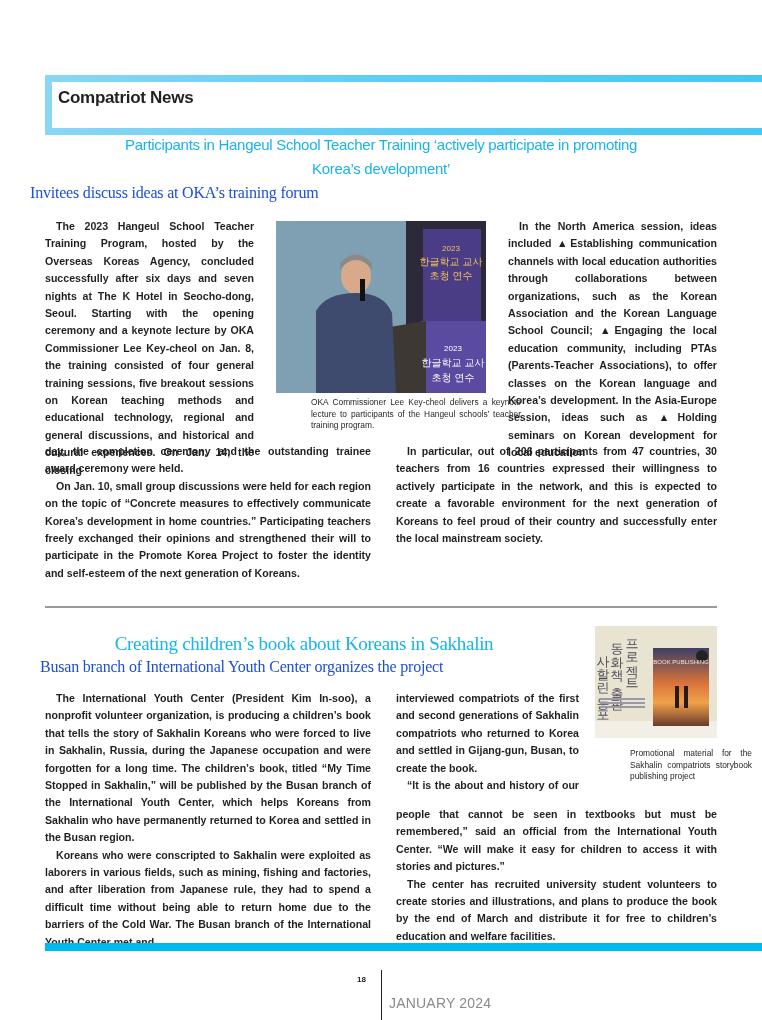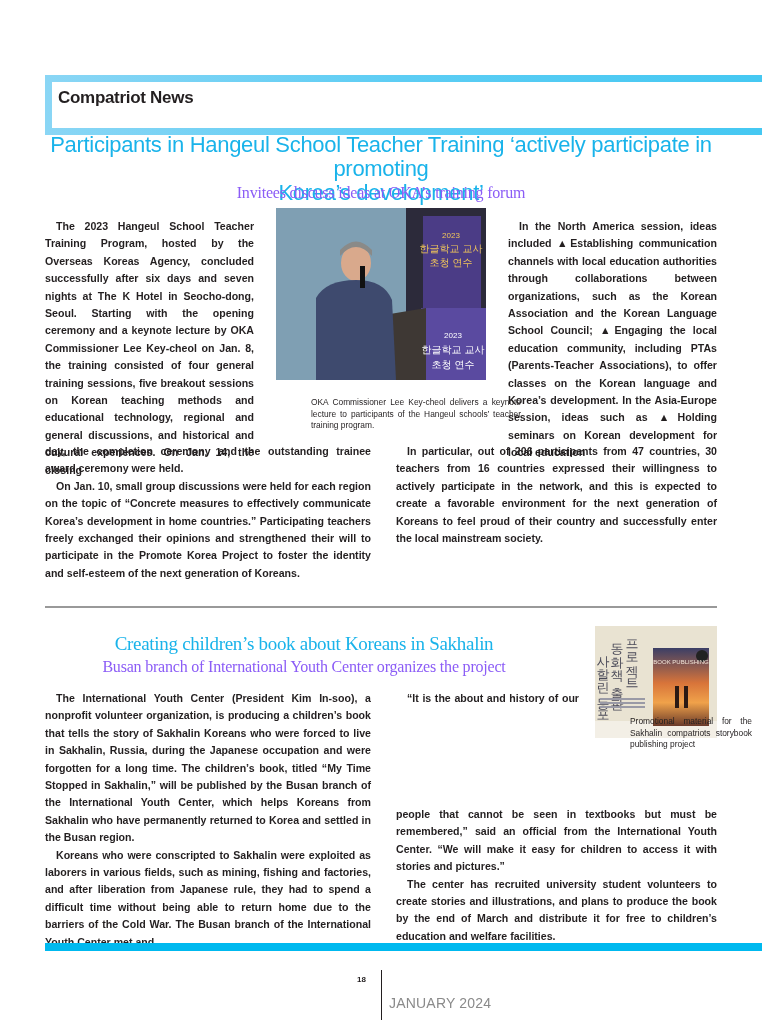--- a/index.html
+++ b/index.html
@@ -1,22 +1,22 @@
 <!DOCTYPE html>
 <html><head>
 <meta charset="utf-8">
 <style>
   html, body { margin:0; padding:0; background:#fff; }
   body { width:762px; height:1020px; position:relative; overflow:hidden; font-family:"Liberation Sans", sans-serif; color:#231f20; }
   .header-box { position:absolute; left:45px; top:45px; width:717px; height:60px; box-sizing:border-box;
     background:linear-gradient(90deg,#8ad6f5 0%,#5ccdf4 50%,#45c8f2 100%);margin-top:30px; }
   .header-inner { position:absolute; left:7px; top:7px; right:0; bottom:7px; background:#fff; }
   .section-label { position:absolute; left:6px; top:6px; font-size:17px; font-weight:bold; letter-spacing:-0.3px; color:#231f20; }
-  .headline { position:absolute; color:#19b3ea; font-size:22px; text-align:center; line-height:24px; letter-spacing:-0.3px; }
-  .subhead { position:absolute; font-family:"Liberation Serif", serif; font-size:16px; text-align:center; color:#8b5cf6; letter-spacing:-0.2px; }
+  .headline { position:absolute; color:#19b3ea; font-size:15px; text-align:center; line-height:24px; letter-spacing:-0.3px; }
+  .subhead { position:absolute; font-family:"Liberation Serif", serif; font-size:16px; text-align:left; color:#1d4ed8; letter-spacing:-0.2px; }
   .body-text { position:absolute; font-size:10.6px; line-height:17.4px; color:#231f20; text-align:justify; }
   .body-text p { margin:0; text-indent:11px;font-weight:bold; }
   .caption { position:absolute; font-size:8.4px; line-height:11.5px; color:#231f20; text-align:justify;margin-left:35px; }
   .photo { position:absolute; overflow:hidden; }
   .divider-gray { position:absolute; left:45px; top:606px; width:672px; height:2px; background:#999; }
   .bottom-bar { position:absolute; left:45px; top:943px; width:717px; height:8px; background:#00b9ef; }
   .footer-num { position:absolute; left:357px; top:975px; width:18px; text-align:left; font-size:8px; font-weight:bold; color:#231f20; }
   .footer-line { position:absolute; left:381px; top:970px; width:1px; height:50px; background:#231f20; }
   .footer-date { position:absolute; left:389px; top:995px; font-size:14px; color:#8a8a8a; letter-spacing:0.2px;text-align:center; }
 </style>
@@ -32,21 +32,21 @@
 <div class="headline" style="left:30px; top:133px; width:702px;">
   <div>Participants in Hangeul School Teacher Training ‘actively participate in promoting</div>
   <div>Korea’s development’</div>
 </div>
 <div class="subhead" style="left:30px; top:184px; width:702px;">Invitees discuss ideas at OKA’s training forum</div>
 
 <div class="body-text" style="left:45px; top:218px; width:209px;">
   <p>The 2023 Hangeul School Teacher Training Program, hosted by the Overseas Koreas Agency, concluded successfully after six days and seven nights at The K Hotel in Seocho-dong, Seoul. Starting with the opening ceremony and a keynote lecture by OKA Commissioner Lee Key-cheol on Jan. 8, the training consisted of four general training sessions, five breakout sessions on Korean teaching methods and educational technology, regional and general discussions, and historical and cultural experiences. On Jan. 14, the closing</p>
 </div>
 
-<div class="photo" style="left:276px; top:208px; width:210px; height:172px; background:linear-gradient(90deg,#6f93ac 0%,#7fa2b6 55%,#2a2a38 62%,#4a3f78 75%,#3a2d6a 100%);">
+<div class="photo" style="left:276px; top:221px; width:210px; height:172px; background:linear-gradient(90deg,#6f93ac 0%,#7fa2b6 55%,#2a2a38 62%,#4a3f78 75%,#3a2d6a 100%);">
   <svg width="210" height="172" viewBox="0 0 210 172">
     <rect x="0" y="0" width="130" height="172" fill="#7f9fb3"></rect>
     <rect x="130" y="0" width="80" height="172" fill="#2c2a3a"></rect>
     <rect x="147" y="8" width="58" height="100" fill="#4b3c86"></rect>
     <rect x="145" y="100" width="65" height="72" fill="#5a4aa0"></rect>
     <polygon points="90,110 150,100 150,172 90,172" fill="#3e3834"></polygon>
     <ellipse cx="80" cy="55" rx="15" ry="18" fill="#d9a98c"></ellipse>
     <path d="M64 48 Q80 30 96 48 L96 42 Q80 25 64 42 Z" fill="#8a8a88"></path>
     <path d="M40 90 Q50 72 80 72 Q108 72 116 92 L120 172 L40 172 Z" fill="#3e4a6e"></path>
     <rect x="84" y="58" width="5" height="22" fill="#111"></rect>
@@ -96,28 +96,29 @@
         <stop offset="1" stop-color="#6a3a2a"></stop>
       </linearGradient>
     </defs>
     <rect x="58" y="22" width="56" height="78" fill="url(#sunset)"></rect>
     <circle cx="107" cy="30" r="6" fill="#222"></circle>
     <text x="86" y="38" font-size="6" fill="#f4e6d8" text-anchor="middle">BOOK PUBLISHING</text>
     <rect x="80" y="60" width="4" height="22" fill="#2b1a14"></rect>
     <rect x="89" y="60" width="4" height="22" fill="#2b1a14"></rect>
   </svg>
 </div>
-<div class="caption" style="left:595px; top:716px; width:122px;">Promotional material for the Sakhalin compatriots storybook publishing project</div>
+<div class="caption" style="left:595px; top:748px; width:122px;">Promotional material for the Sakhalin compatriots storybook publishing project</div>
 
 <div class="body-text" style="left:45px; top:690px; width:326px;">
   <p>The International Youth Center (President Kim In-soo), a nonprofit volunteer organization, is producing a children’s book that tells the story of Sakhalin Koreans who were forced to live in Sakhalin, Russia, during the Japanese occupation and were forgotten for a long time. The children’s book, titled “My Time Stopped in Sakhalin,” will be published by the Busan branch of the International Youth Center, which helps Koreans from Sakhalin who have permanently returned to Korea and settled in the Busan region.</p>
   <p>Koreans who were conscripted to Sakhalin were exploited as laborers in various fields, such as mining, fishing and factories, and after liberation from Japanese rule, they had to spend a difficult time without being able to return home due to the barriers of the Cold War. The Busan branch of the International Youth Center met and</p>
 </div>
 
 <div class="body-text" style="left:396px; top:690px; width:183px;">
+  <p style="text-indent:0">interviewed compatriots of the first and second generations of Sakhalin compatriots who returned to Korea and settled in Gijang-gun, Busan, to create the book.</p>
   <p style="text-align:justify; text-align-last:justify;">“It is the about and history of our</p>
 </div>
 
 <div class="body-text" style="left:396px; top:806px; width:321px;">
   <p style="text-indent:0">people that cannot be seen in textbooks but must be remembered,” said an official from the International Youth Center. “We will make it easy for children to access it with stories and pictures.”</p>
   <p>The center has recruited university student volunteers to create stories and illustrations, and plans to produce the book by the end of March and distribute it for free to children’s education and welfare facilities.</p>
 </div>
 
 <div class="bottom-bar"></div>
 

